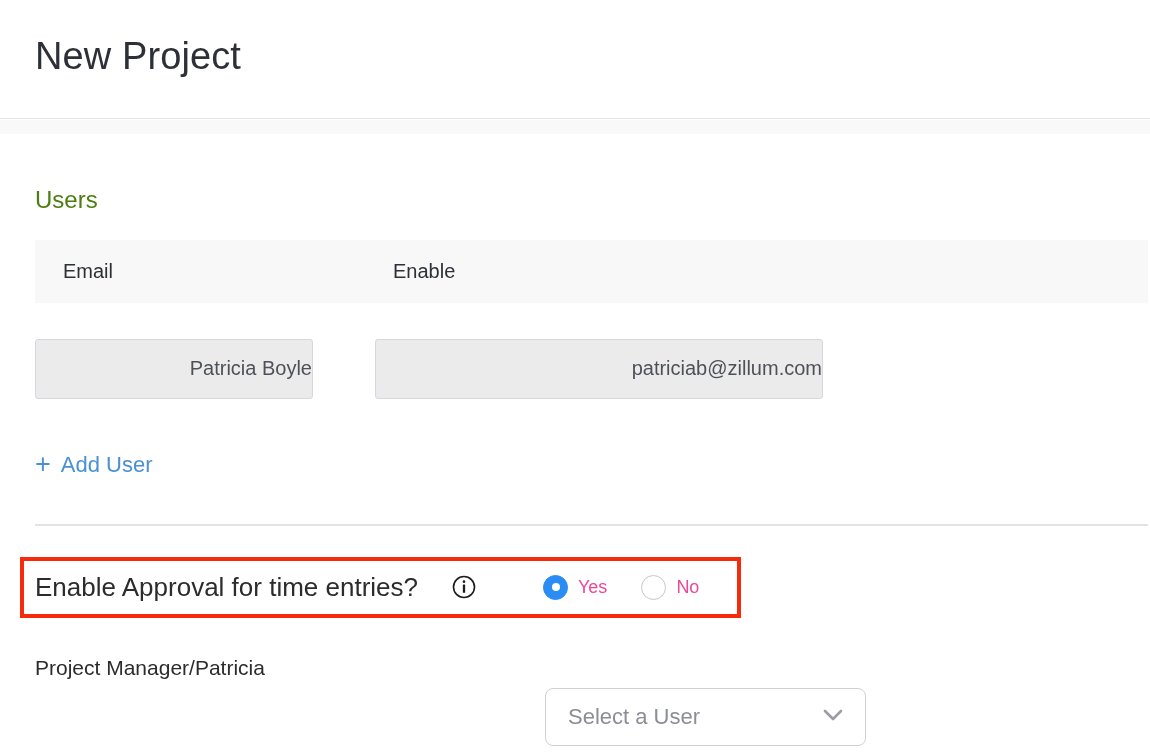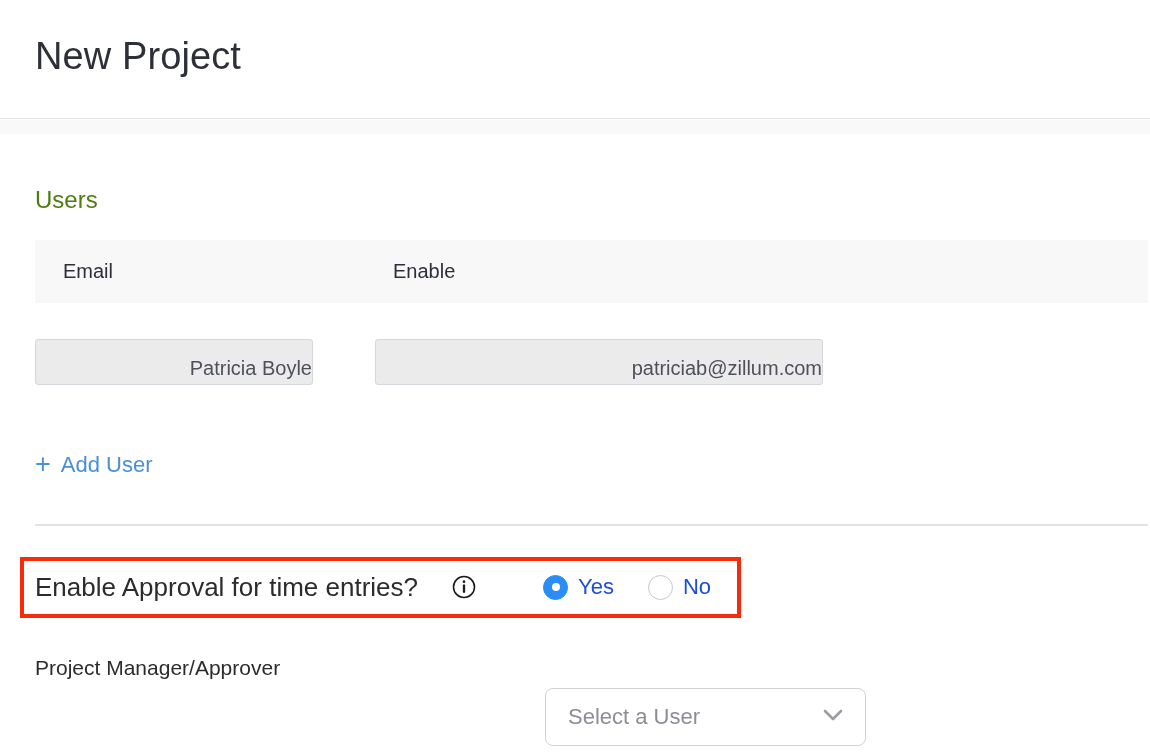--- a/index.html
+++ b/index.html
@@ -86,21 +86,21 @@
     white-space: nowrap;
   }
   .th-user  { left: 28px; }
   .th-email { left: 358px; }
 
   .field {
     position: absolute;
     background: #ebebec;
     border: 1px solid #d4d7dc;
     border-radius: 3px;
-    height: 46px;
+    height: 60px;
     line-height: 56px;
     font-size: 20px;
     font-weight: 400;
     color: #4e5159;
     padding: 0 0 12px 18px;
     white-space: nowrap;
     overflow: hidden;
     text-overflow: ellipsis;
   }
   .field-user  { left: 35px;  top: 339px; width: 278px; }
@@ -210,23 +210,23 @@
     height: 8px;
     margin: -4px 0 0 -4px;
     border-radius: 50%;
     background: #ffffff;
   }
   .radio-mark.off {
     background: #ffffff;
     border: 1px solid #c6c8cc;
   }
   .radio-text {
-    font-size: 22px;
-    font-weight: 400;
-    color: #1d4ed8;
+    font-size: 18px;
+    font-weight: 400;
+    color: #ec4899;
     line-height: 28px;
     white-space: nowrap;
   }
 
   
   .approver-label {
     position: absolute;
     left: 35px;
     top: 653px;
     font-size: 21px;
@@ -308,21 +308,21 @@
     <label class="radio-opt">
       <span class="radio-mark on"></span>
       <span class="radio-text">Yes</span>
     </label>
     <label class="radio-opt">
       <span class="radio-mark off"></span>
       <span class="radio-text">No</span>
     </label>
   </div>
 
-  <div class="approver-label">Project Manager/Approver</div>
+  <div class="approver-label">Project Manager/Patricia</div>
 
   <div class="select-box">
     <span class="select-value">Select a User</span>
     <span class="select-chevron">
       <svg width="20" height="14" viewBox="0 0 20 14" aria-hidden="true">
         <path d="M2 3 L10 11 L18 3" fill="none" stroke="#9a9da3" stroke-width="2.6" stroke-linecap="round" stroke-linejoin="round"></path>
       </svg>
     </span>
   </div>
 

